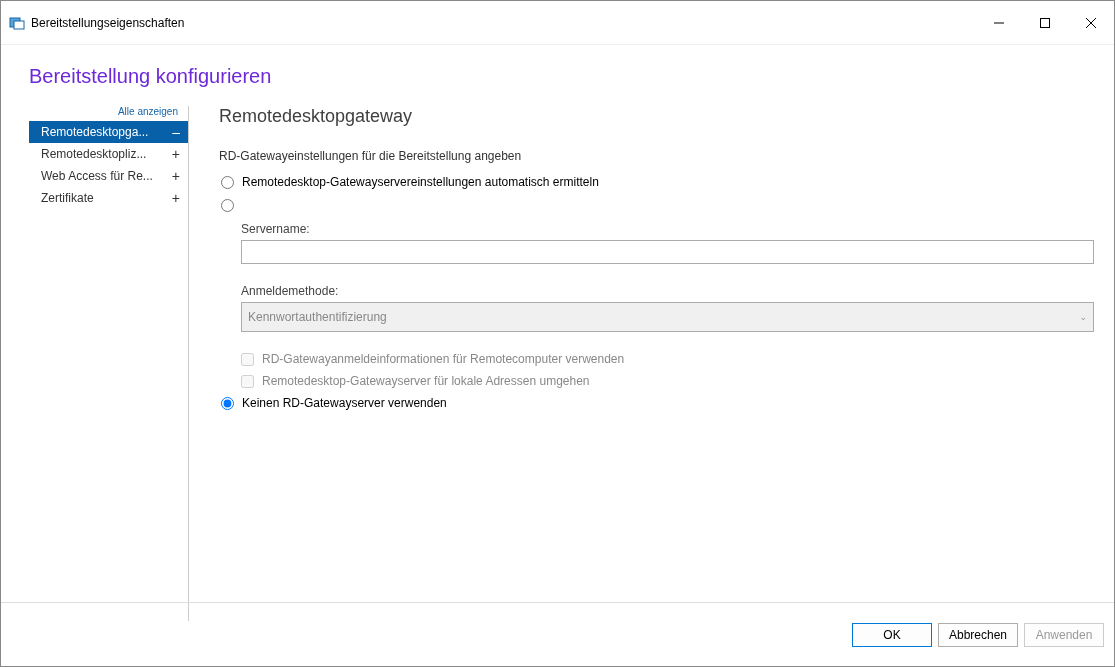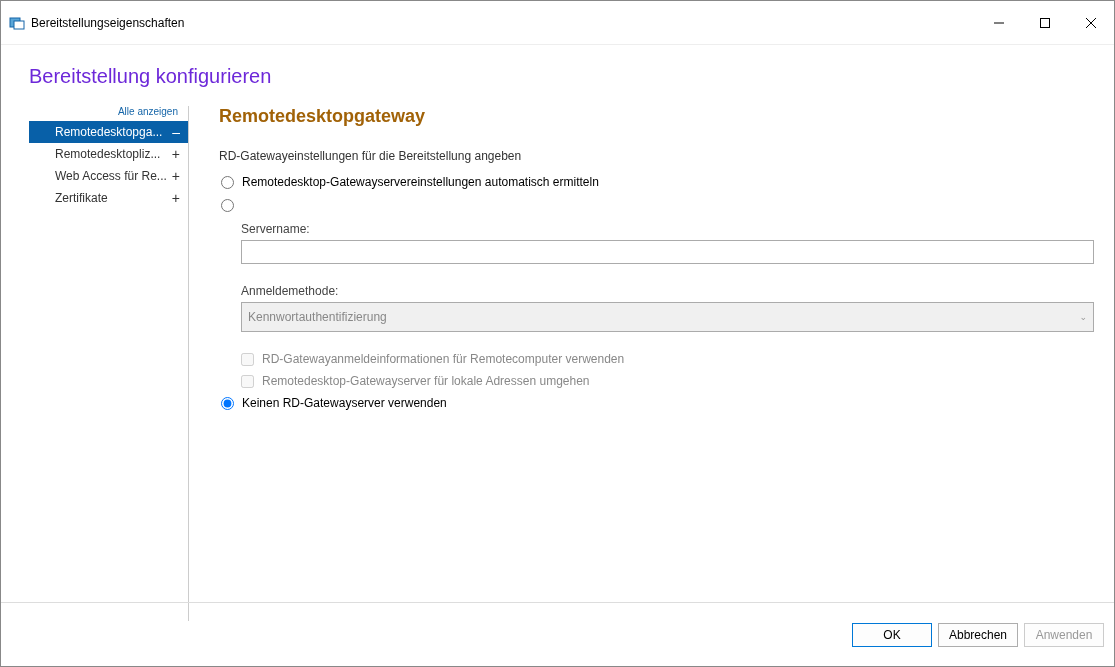--- a/index.html
+++ b/index.html
@@ -66,21 +66,21 @@
       color: #1565a8;
       padding: 0 10px 4px 0;
       cursor: pointer;
       font-size: 10px;
     }
     .nav-item {
       height: 22px;
       display: flex;
       align-items: center;
       justify-content: space-between;
-      padding: 0 8px 0 26px;
+      padding: 0 8px 0 12px;
       cursor: pointer;
       color: #333;
     }
     .nav-item.selected {
       background: #0860a8;
       color: #fff;
     }
     .nav-label {
       overflow: hidden;
       text-overflow: ellipsis;
@@ -91,22 +91,22 @@
       font-size: 14px;
       line-height: 1;
       margin-left: 4px;
     }
     .main {
       flex: 1;
       padding-right: 20px;
     }
     .main-title {
       font-size: 18px;
-      font-weight: 700;
-      color: #a16207;
+      font-weight: 400;
+      color: #404040;
       margin-bottom: 22px;
     }
     .subtitle {
       margin-bottom: 12px;
       color: #333;
     }
     .radio-row {
       display: flex;
       align-items: center;
       margin-bottom: 10px;

